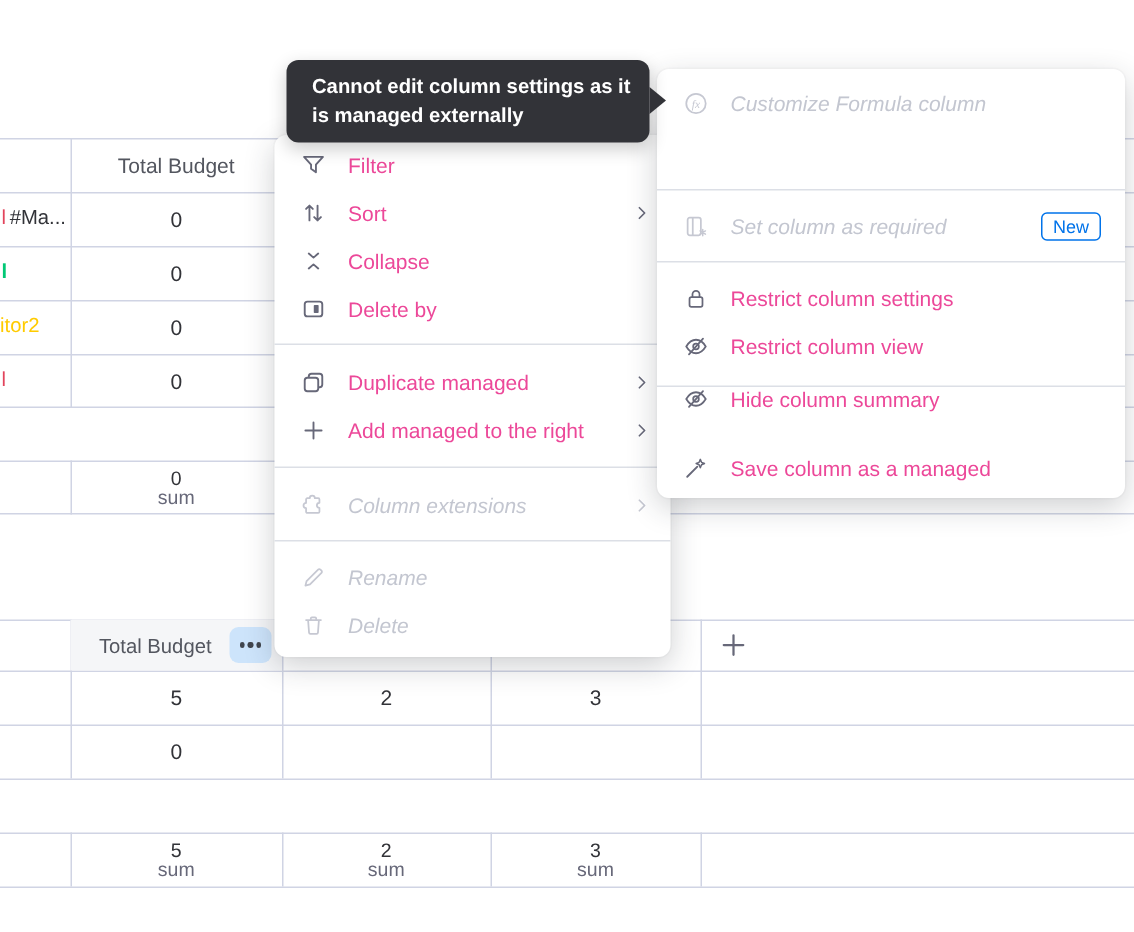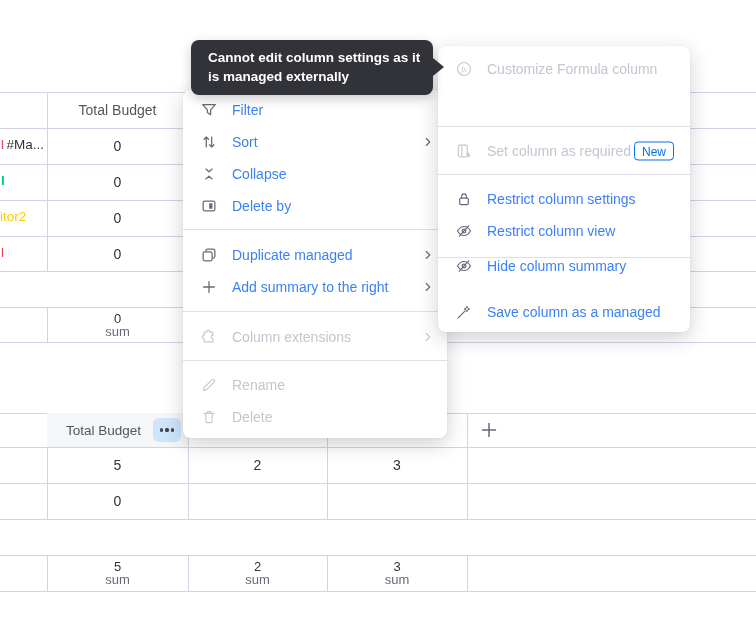--- a/index.html
+++ b/index.html
@@ -28,27 +28,27 @@
   #lower-hdr-cell .t{font-size:13.5px;color:#53565f;padding-right:28px;}
   #dots-btn{position:absolute;right:7px;top:5px;width:28px;height:24px;border-radius:6px;
      background:#cde4fb;display:flex;align-items:center;justify-content:center;gap:2.5px;cursor:pointer;}
   #dots-btn i{width:3.2px;height:3.2px;border-radius:50%;background:#40454e;display:block;}
   #add-col{position:absolute;left:476px;top:417px;width:26px;height:26px;display:flex;
      align-items:center;justify-content:center;color:#676879;}
   
   .panel{position:absolute;background:#fff;border-radius:8px;
      box-shadow:0 6px 20px rgba(35,40,50,.22), 0 0 0 1px rgba(120,125,140,.04);}
   #left-panel{left:183px;top:90px;width:264px;height:348px;z-index:10;}
-  #right-panel{left:438px;top:46px;width:252px;height:286px;z-index:20;}
+  #right-panel{left:438px;top:46px;width:312px;height:286px;z-index:20;}
   .mi{position:absolute;left:0;width:100%;height:32px;display:flex;align-items:center;
       padding-left:17px;box-sizing:border-box;gap:14px;cursor:pointer;}
   .mi .icon{width:18px;height:18px;flex:0 0 18px;color:#676879;display:flex;align-items:center;justify-content:center;}
-  .mi .lbl{font-size:14px;color:#3b82f6;white-space:nowrap;}
+  .mi .lbl{font-size:14px;color:#ec4899;white-space:nowrap;}
   .mi.dis .icon{color:#c6c8d2;}
-  .mi.dis .lbl{color:#c3c6d0;}
+  .mi.dis .lbl{color:#c3c6d0;font-style:italic;}
   .mi .chev{position:absolute;right:12px;top:50%;transform:translateY(-50%);
       width:14px;height:14px;color:#676879;}
   .mi.dis .chev{color:#c6c8d2;}
   .sep{position:absolute;left:0;width:100%;height:1px;background:#dcdfe6;}
   .badge{position:absolute;right:16px;top:50%;transform:translateY(-50%);
      border:1px solid #0073ea;color:#0073ea;font-size:12px;border-radius:4px;
      padding:1.5px 7px;line-height:14px;background:#fff;}
   
   #tooltip{position:absolute;left:191px;top:40px;z-index:30;background:#323338;color:#fff;
      border-radius:8px;padding:8px 13px 9px 17px;font-size:13.5px;font-weight:600;
@@ -212,21 +212,21 @@
           </svg>
       </span>
     </div>
 
     <div class="mi" style="top:181px">
       <span class="icon">
         <svg width="18" height="18" viewBox="0 0 20 20">
             <path d="M10 4 V16 M4 10 H16" stroke="currentColor" stroke-width="1.4" fill="none" stroke-linecap="round"></path>
           </svg>
       </span>
-      <span class="lbl">Add summary to the right</span>
+      <span class="lbl">Add managed to the right</span>
       <span class="chev">
         <svg width="14" height="14" viewBox="0 0 20 20">
             <path d="M7.5 5 L12.5 10 L7.5 15" stroke="currentColor" stroke-width="1.6" fill="none" stroke-linecap="round" stroke-linejoin="round"></path>
           </svg>
       </span>
     </div>
 
     <div class="sep" style="top:221px"></div>
 
     <div class="mi dis" style="top:231px">

